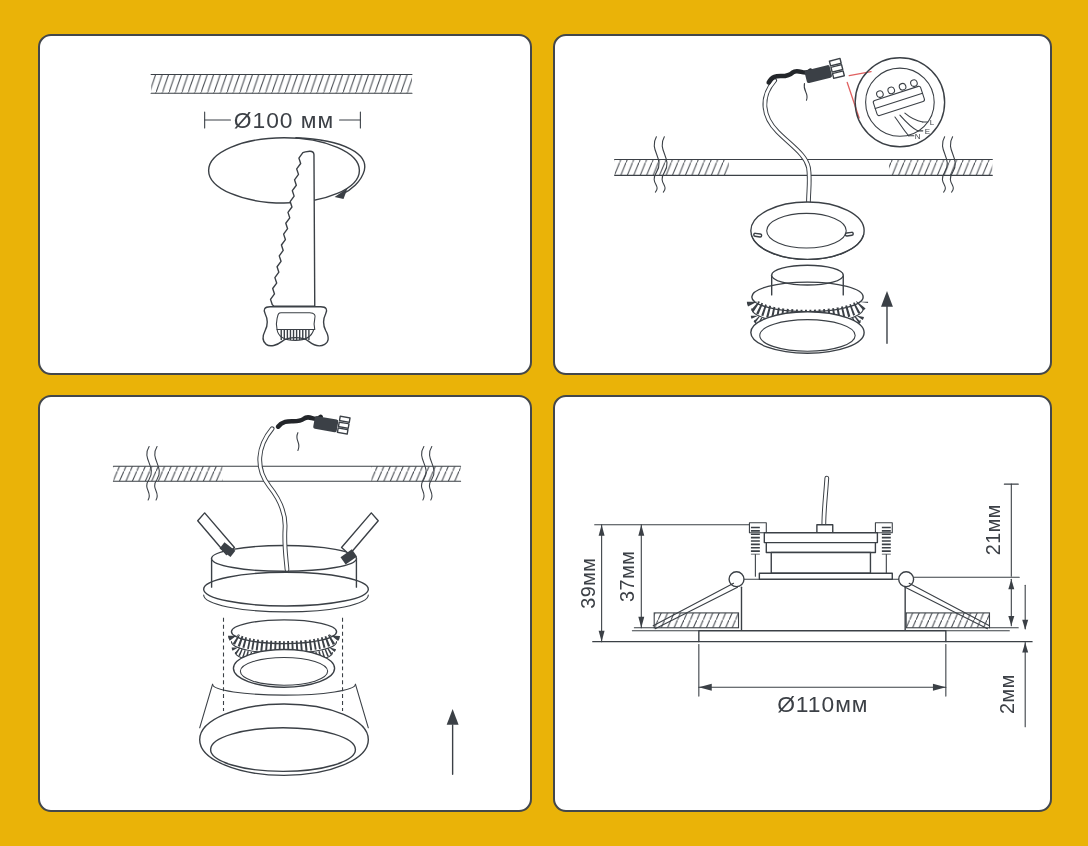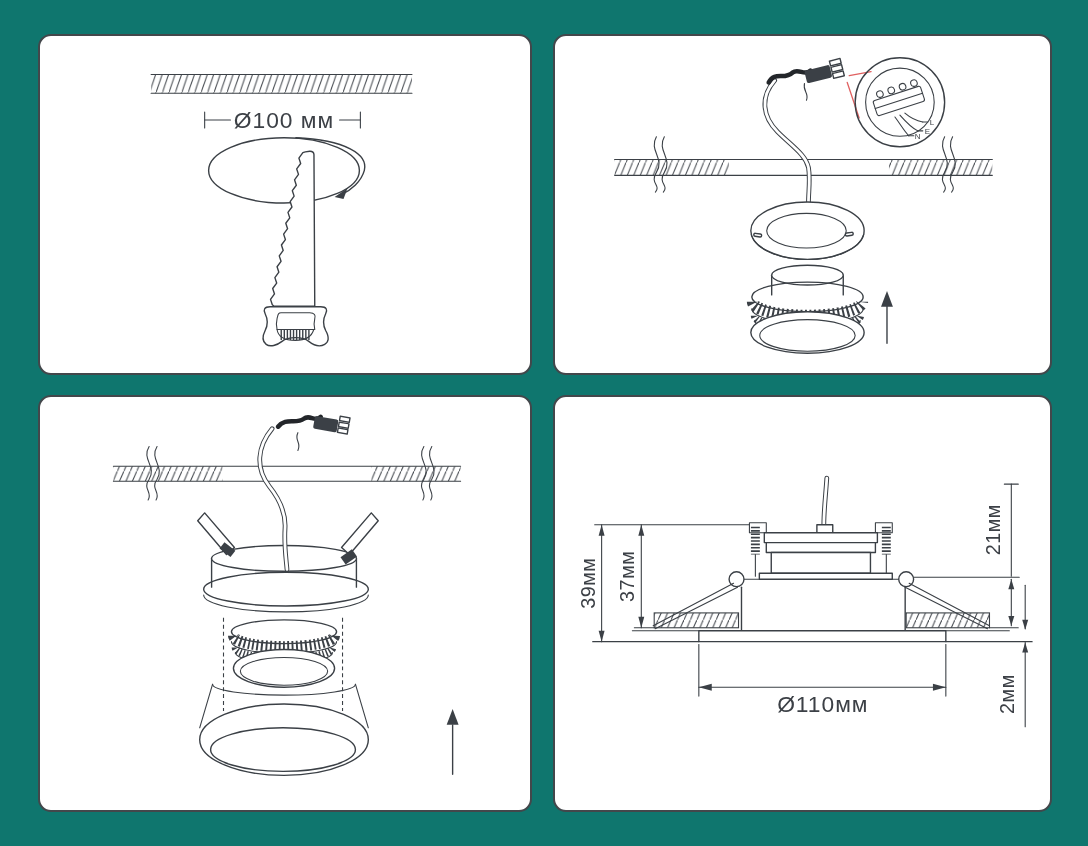--- a/index.html
+++ b/index.html
@@ -1,16 +1,16 @@
 <!DOCTYPE html>
 <html><head>
 <meta charset="utf-8">
 <style>
   html,body{margin:0;padding:0;background:#f4f4f4;}
-  .sheet{position:relative;width:1088px;height:846px;background:#0f766e;font-family:"Liberation Sans",sans-serif;overflow:hidden;}
+  .sheet{position:relative;width:1088px;height:846px;background:#eab308;font-family:"Liberation Sans",sans-serif;overflow:hidden;}
   .panel{position:absolute;border:2px solid #43474b;border-radius:13px;background:#fff;box-sizing:border-box;}
   .panel svg{display:block;width:100%;height:100%;}
   #p1{left:38px;top:34px;width:494px;height:341px;}
   #p2{left:553px;top:34px;width:499px;height:341px;}
   #p3{left:38px;top:395px;width:494px;height:417px;}
   #p4{left:553px;top:395px;width:499px;height:417px;}
   .s{stroke:#3b4046;fill:none;stroke-width:1.4;stroke-linecap:round;stroke-linejoin:round;}
   .s1{stroke:#3b4046;fill:none;stroke-width:1.1;stroke-linecap:round;stroke-linejoin:round;}
   .w{fill:#ffffff;stroke:#3b4046;stroke-width:1.4;stroke-linejoin:round;}
   .f{fill:#3b4046;stroke:none;}

